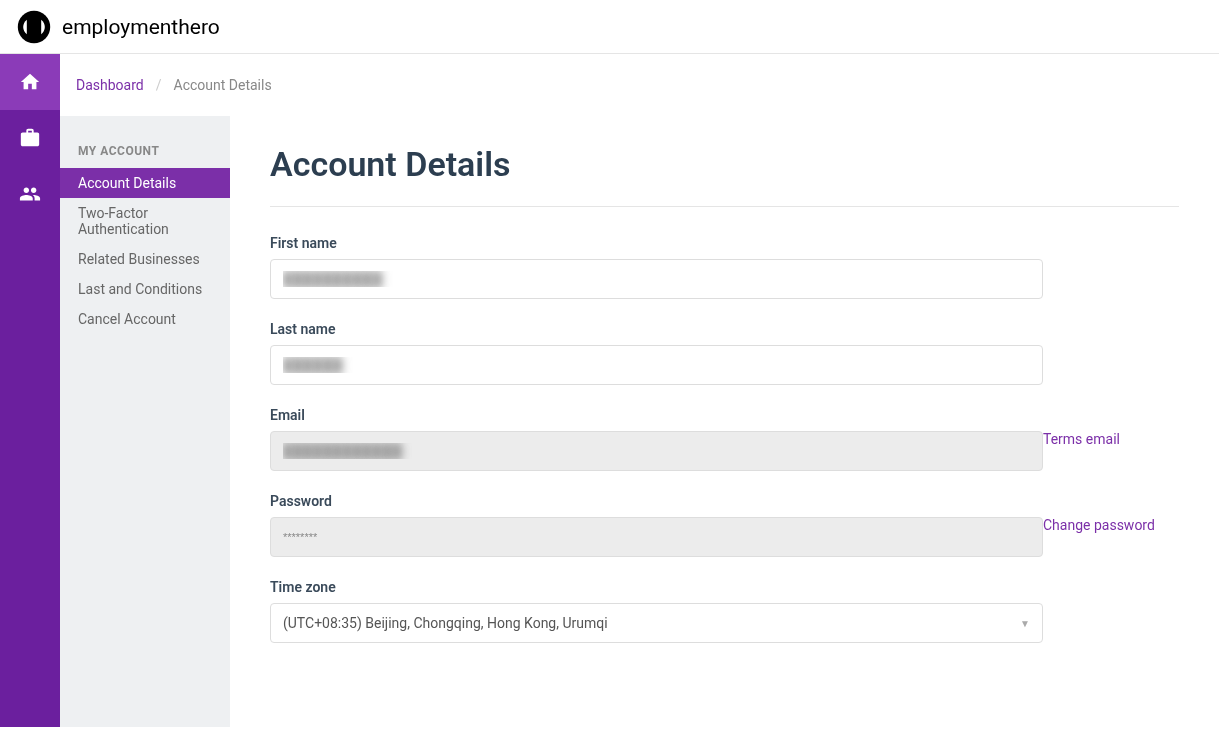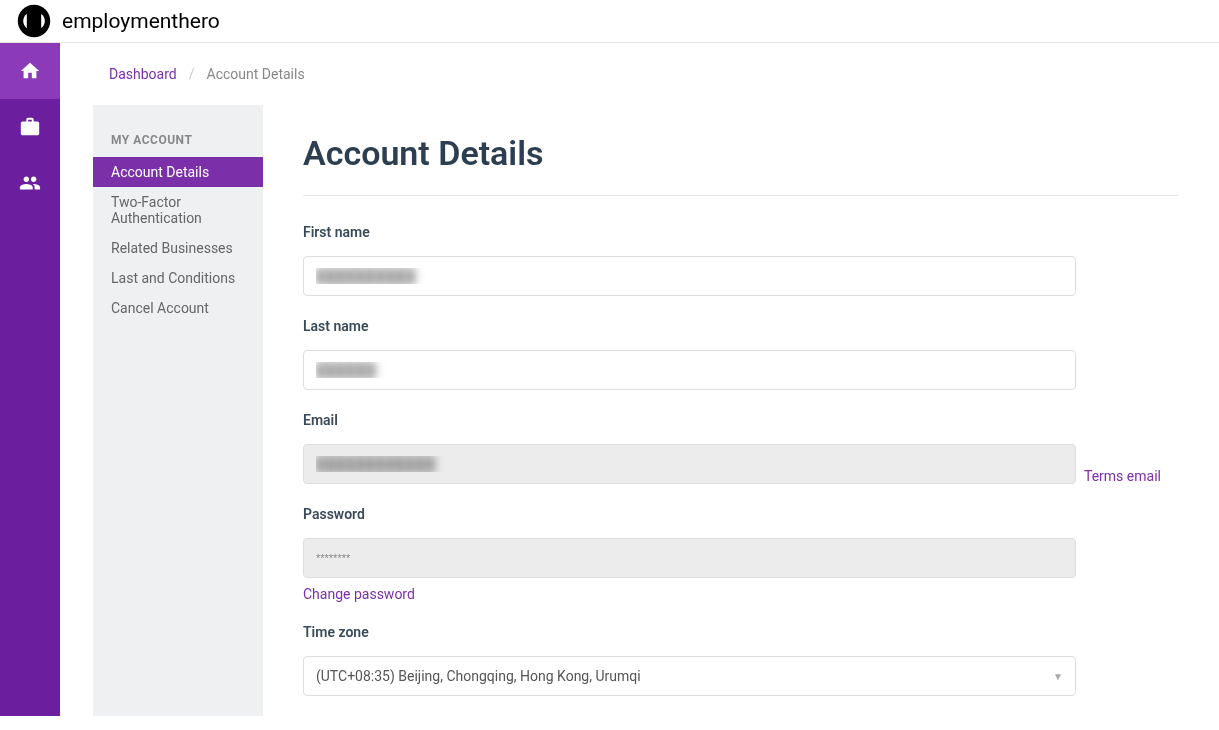--- a/index.html
+++ b/index.html
@@ -8,21 +8,21 @@
     font-size: 14px;
     color: #333;
     background: #fff;
     width: 1219px;
     height: 730px;
     overflow: hidden;
   }
 
   
   .header {
-    height: 43px;
+    height: 54px;
     border-bottom: 1px solid #e5e5e5;
     display: flex;
     align-items: center;
     padding-left: 16px;
   }
   .logo {
     display: flex;
     align-items: center;
     gap: 10px;
   }
@@ -68,21 +68,20 @@
     height: 22px;
     fill: #fff;
   }
 
   
   .content {
     flex: 1;
     display: flex;
     flex-direction: column;
     height: 100%;
-    margin-left: 33px;
   }
 
   
   .breadcrumb {
     height: 62px;
     padding: 0 16px;
     display: flex;
     align-items: center;
     gap: 12px;
     font-size: 14px;
@@ -139,22 +138,21 @@
   }
   .hr {
     border: none;
     border-top: 1px solid #e5e5e5;
     margin-bottom: 28px;
   }
 
   .form-row {
     margin-bottom: 22px;
     display: flex;
-    align-items: flex-end;
-    gap: 8px;
+    align-items: flex-start;
     flex-wrap: wrap;
   }
   .form-label {
     display: block;
     font-size: 14px;
     font-weight: 600;
     color: #3a4a5a;
     margin-bottom: 8px;
     width: 100%;
   }

